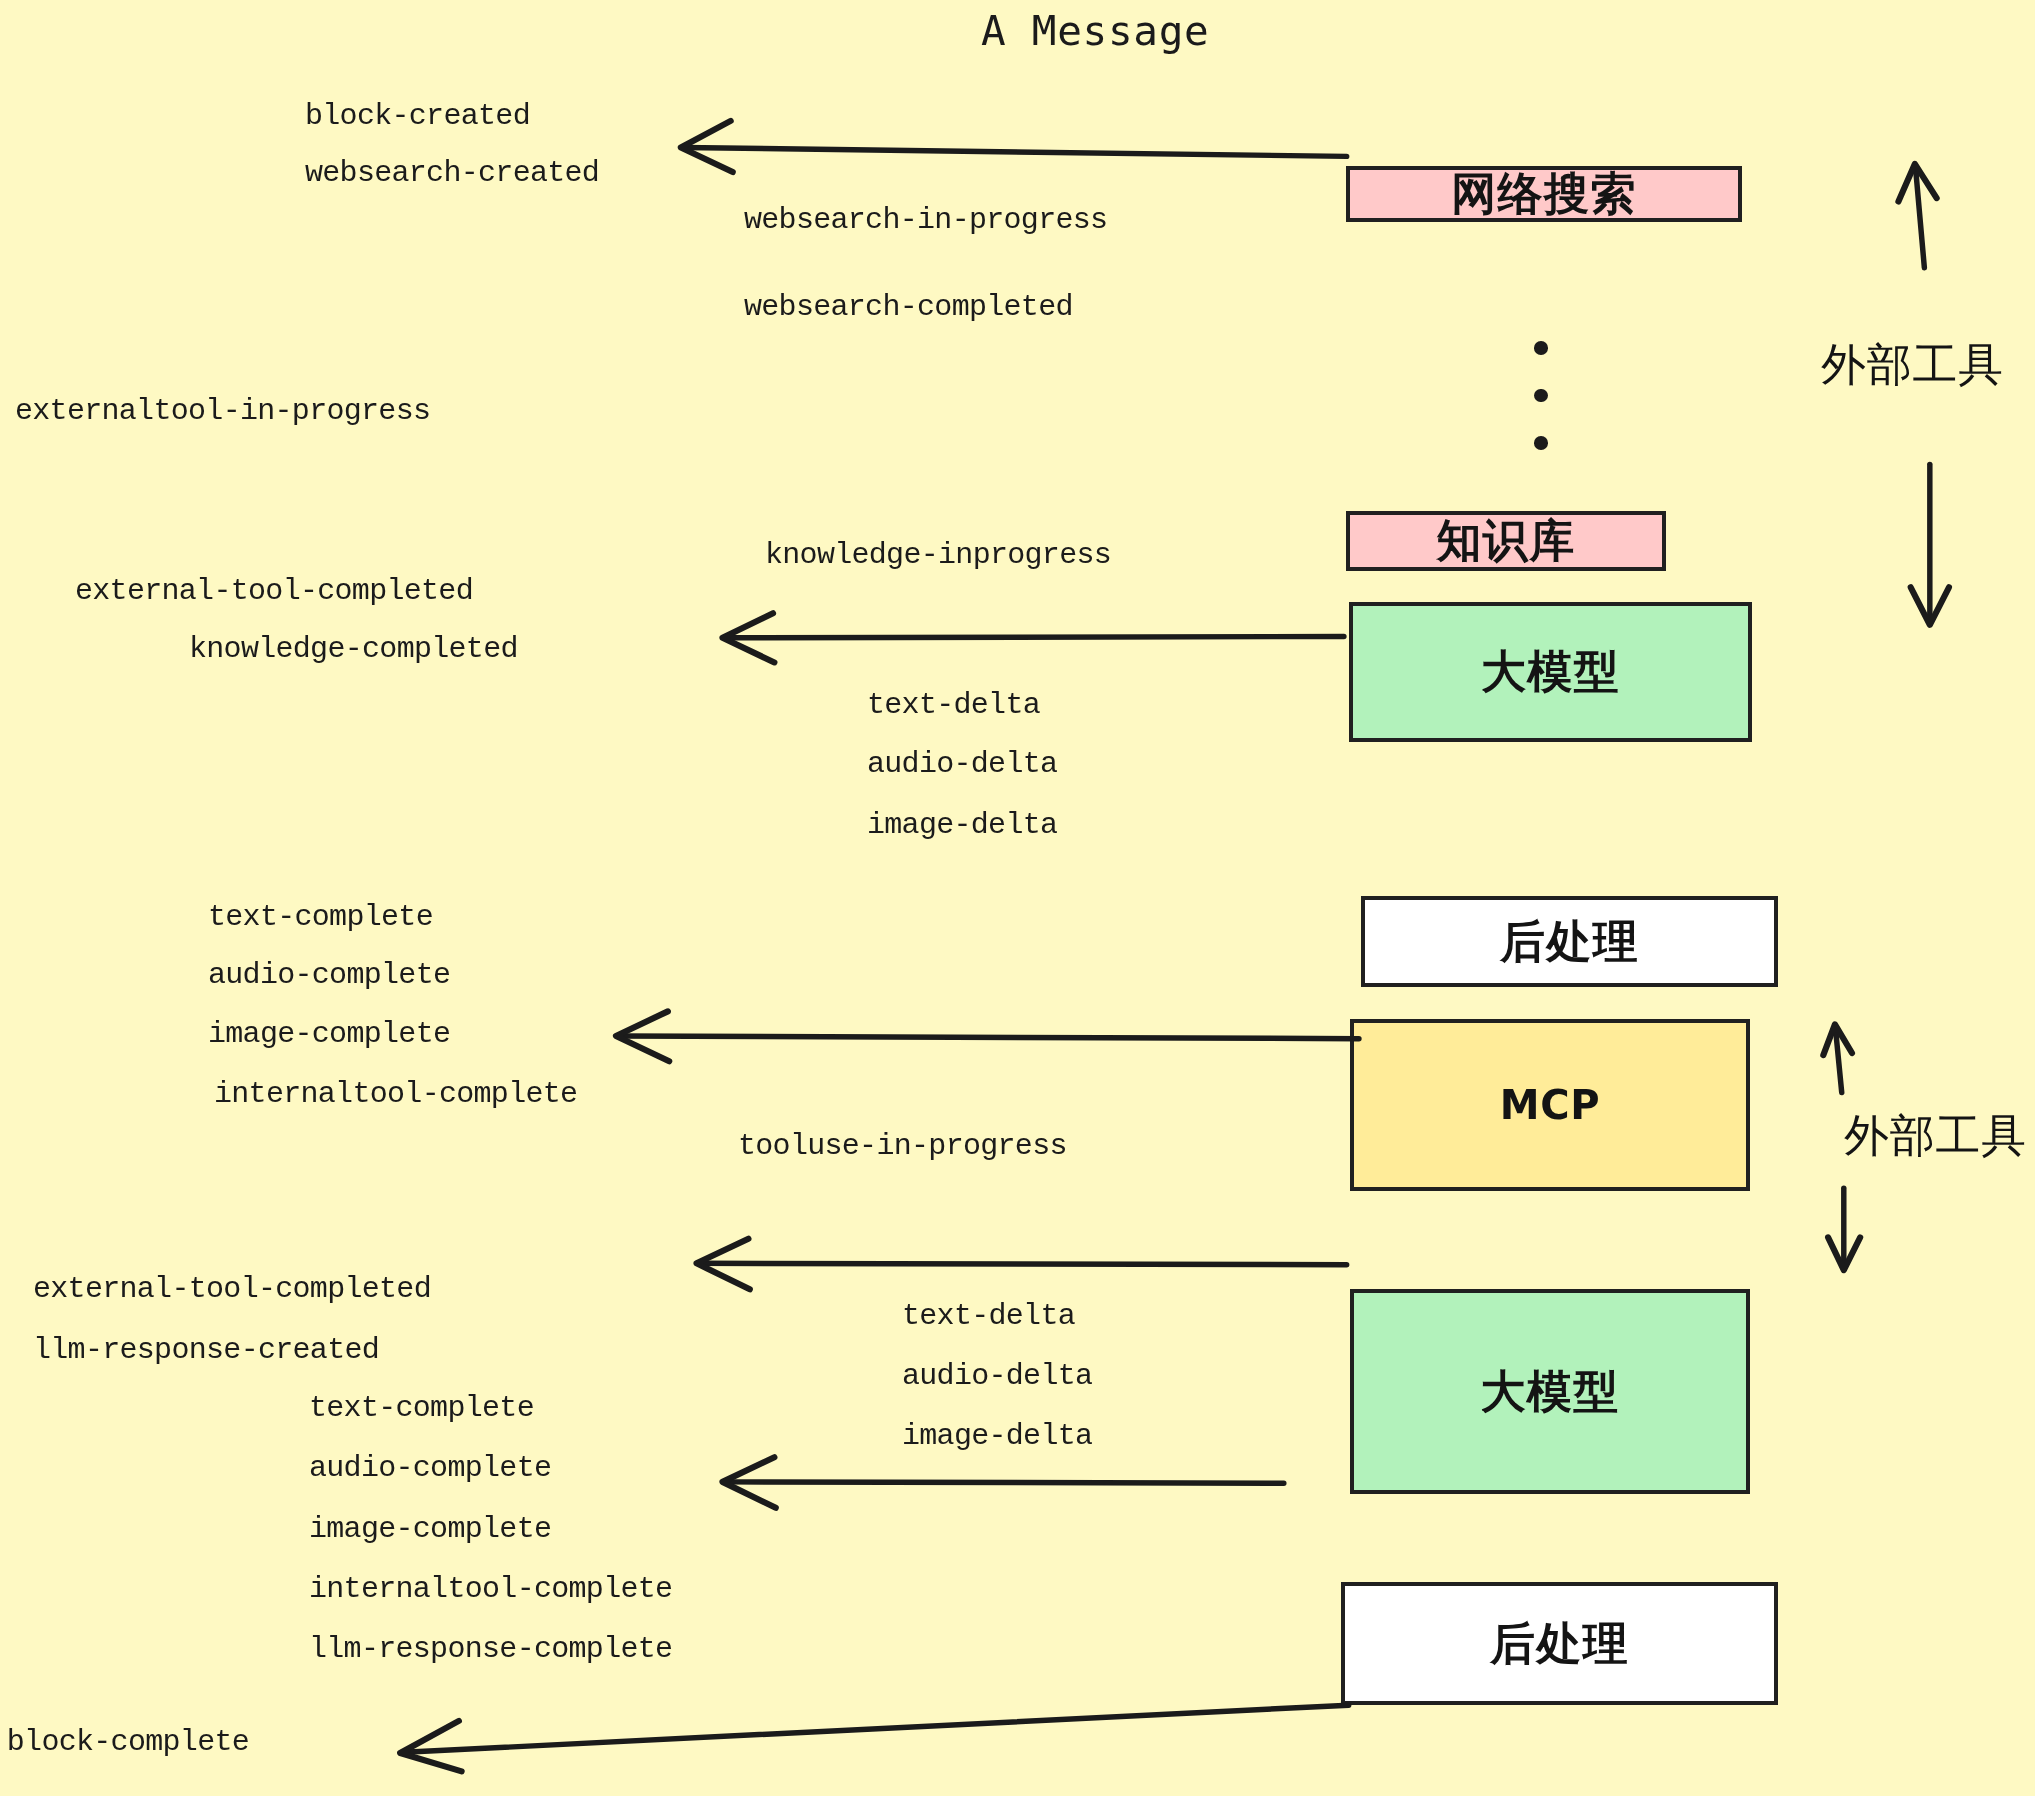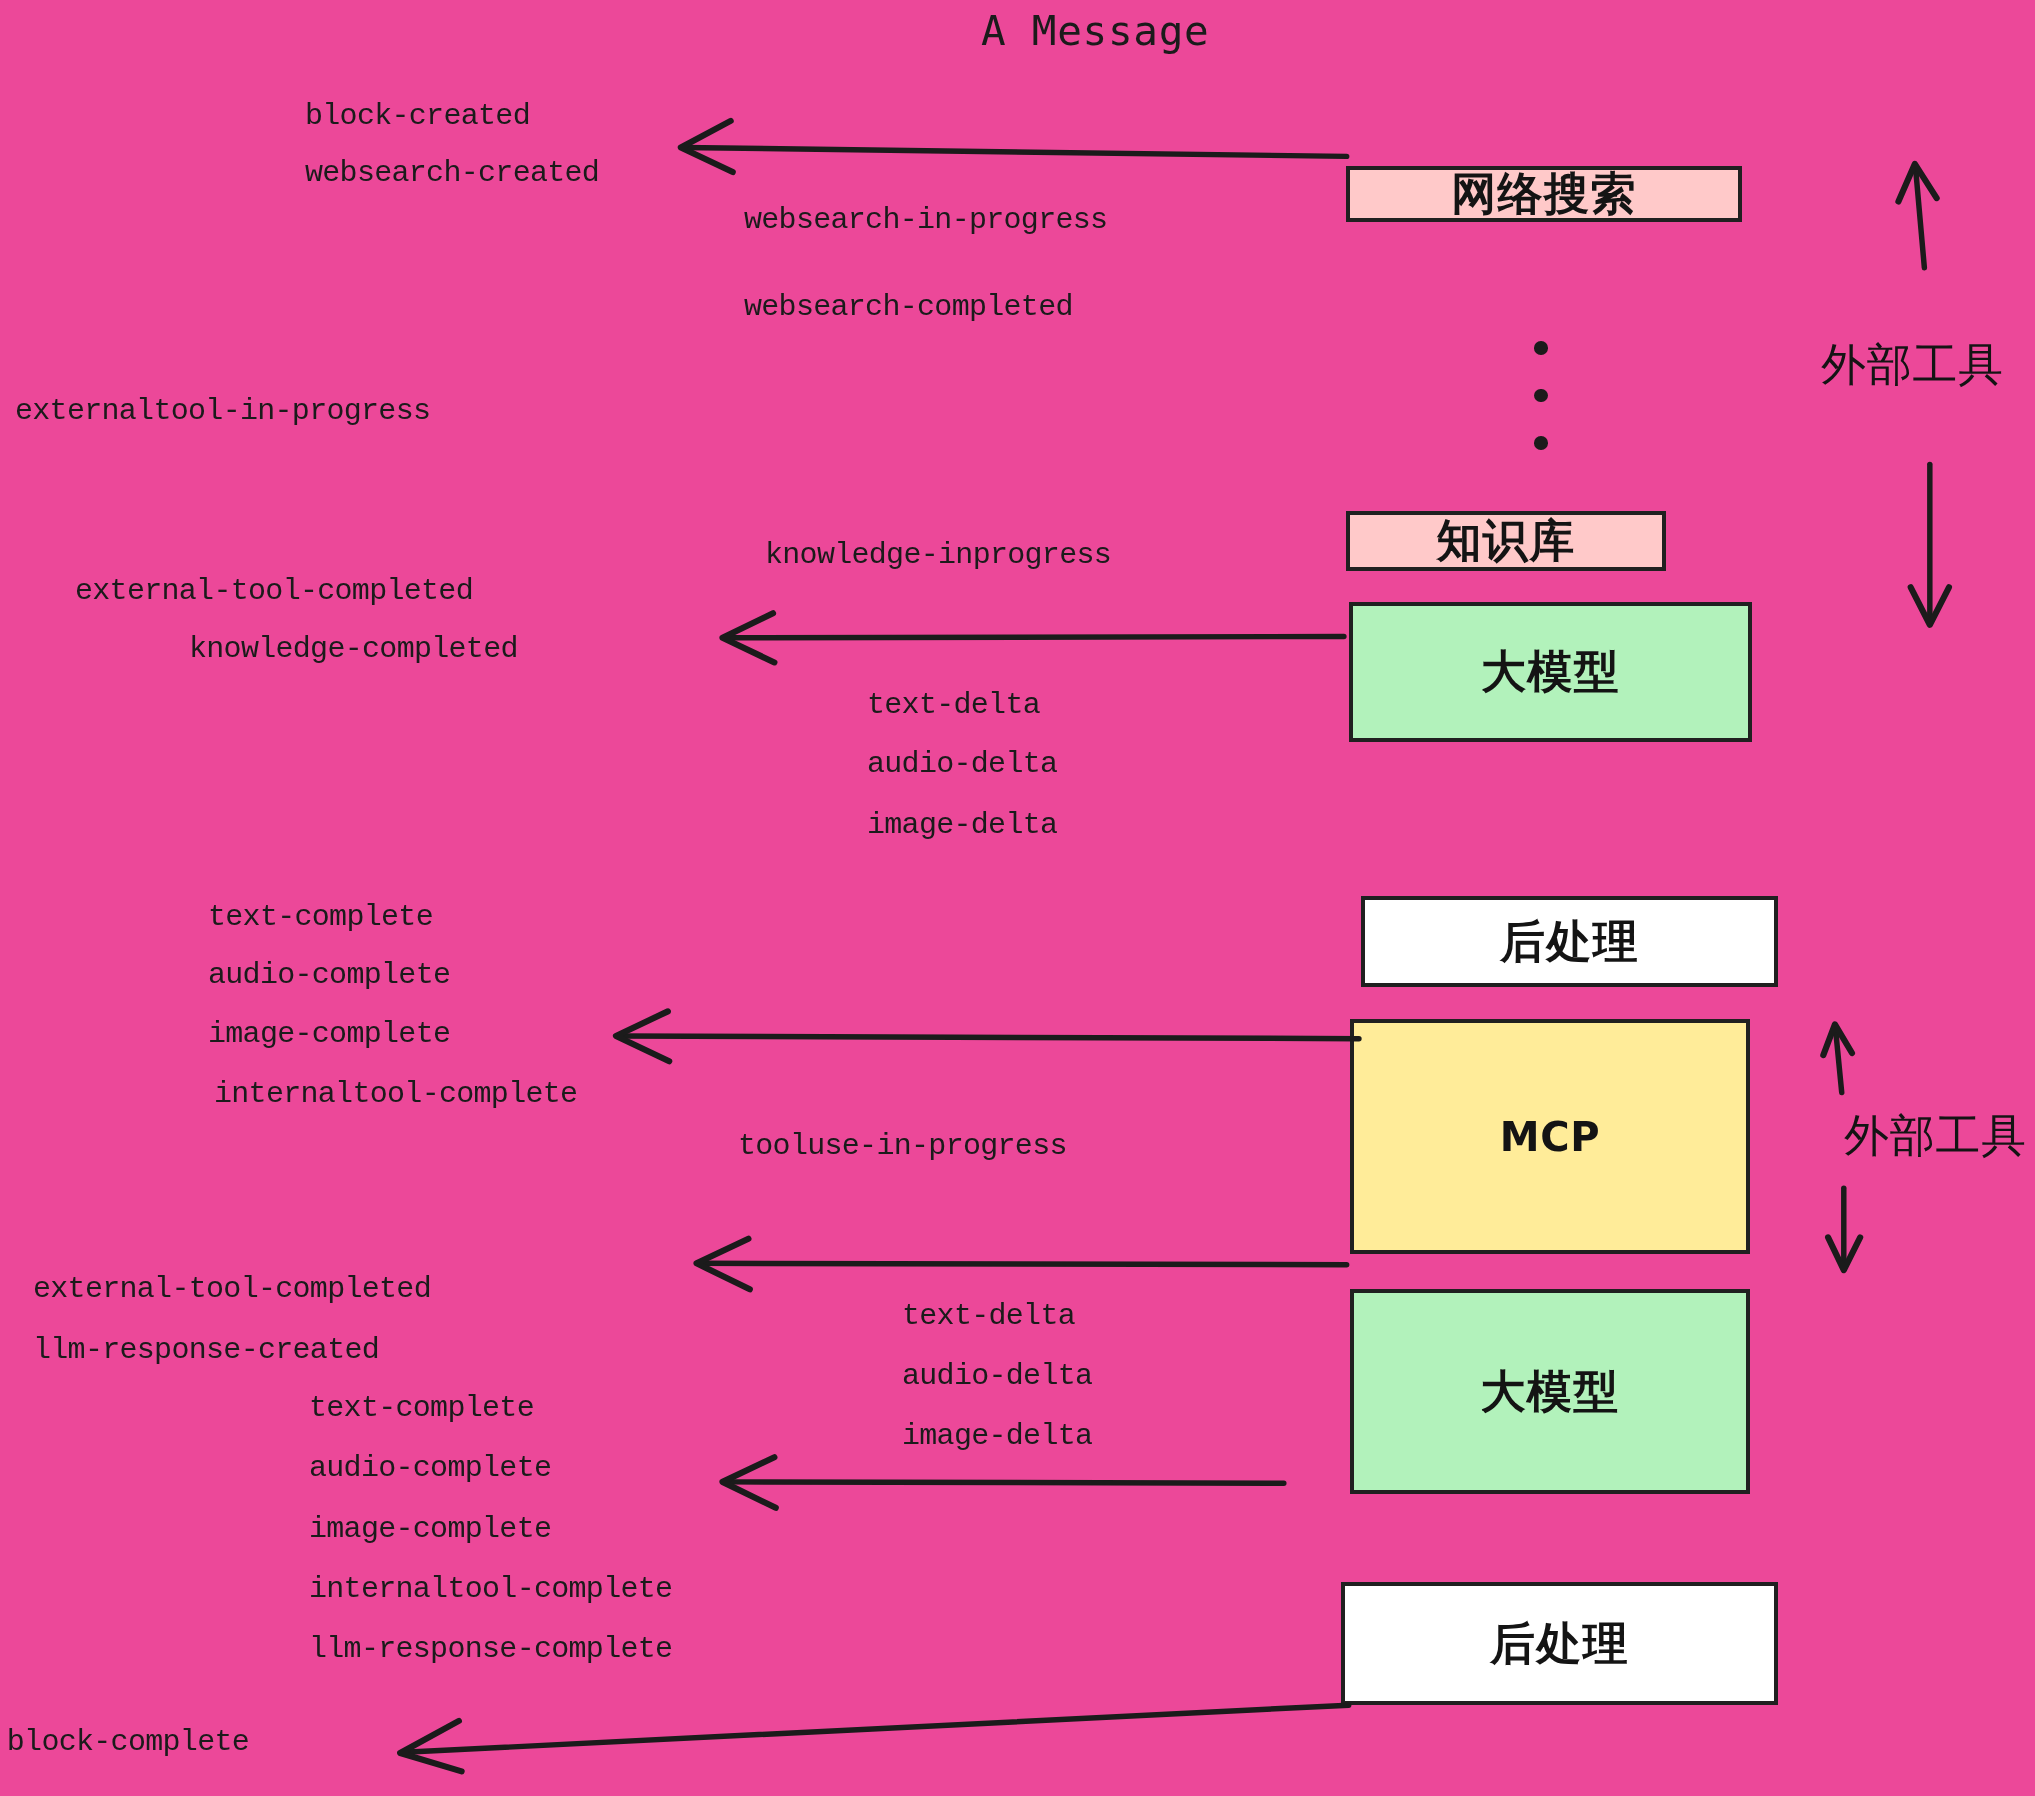--- a/index.html
+++ b/index.html
@@ -7,21 +7,21 @@
     padding: 0;
     background: #ffffff;
   }
   body {
     font-family: "DejaVu Sans Mono", monospace;
   }
   #canvas {
     position: relative;
     width: 2035px;
     height: 1796px;
-    background: #ec4899;
+    background: #fef9c3;
     overflow: hidden;
   }
   .lbl {
     position: absolute;
     font-family: Liberation Mono, monospace;
     font-size: 30px;
     line-height: 1.0;
     color: #1b1b1b;
     white-space: pre;
     letter-spacing: -0.7px;
@@ -94,21 +94,21 @@
   </div>
 
   <div class="box box-cn" style="left: 1349px; top: 602px; width: 403px; height: 140px; background: rgb(178, 242, 187);">
     <span>大模型</span>
   </div>
 
   <div class="box box-cn" style="left: 1361px; top: 896px; width: 417px; height: 91px; background: rgb(255, 255, 255);">
     <span>后处理</span>
   </div>
 
-  <div class="box box-en" style="left: 1350px; top: 1019px; width: 400px; height: 235px; background: rgb(255, 236, 153);">
+  <div class="box box-en" style="left: 1350px; top: 1019px; width: 400px; height: 172px; background: rgb(255, 236, 153);">
     <span>MCP</span>
   </div>
 
   <div class="box box-cn" style="left: 1350px; top: 1289px; width: 400px; height: 205px; background: rgb(178, 242, 187);">
     <span>大模型</span>
   </div>
 
   <div class="box box-cn" style="left: 1341px; top: 1582px; width: 437px; height: 123px; background: rgb(255, 255, 255);">
     <span>后处理</span>
   </div>

